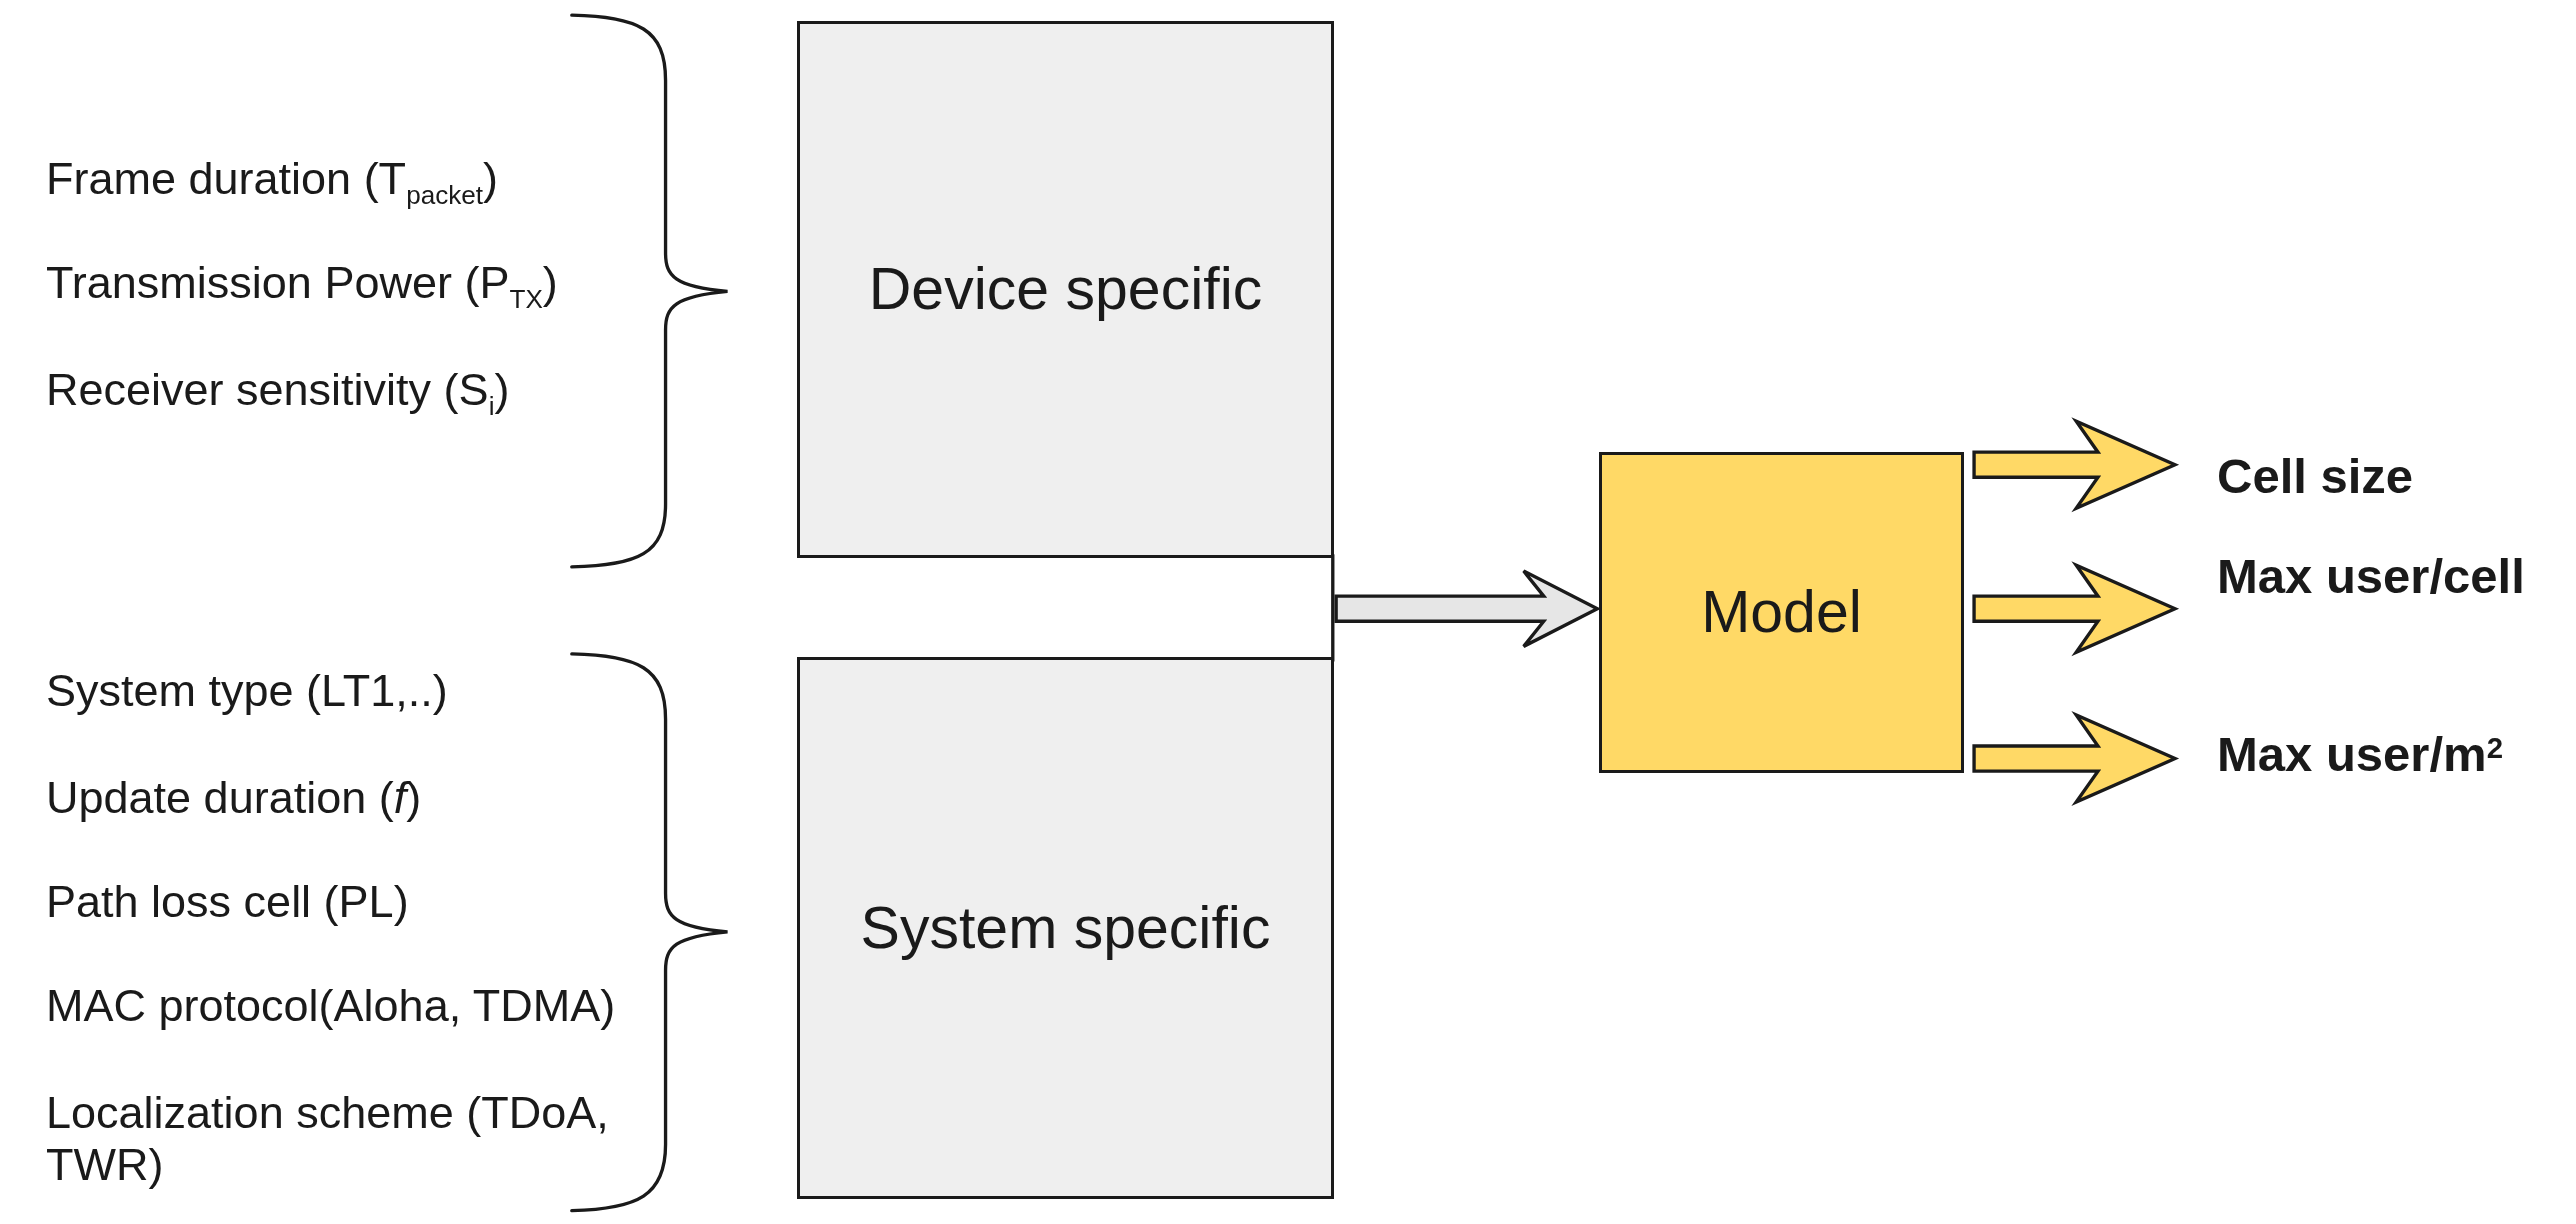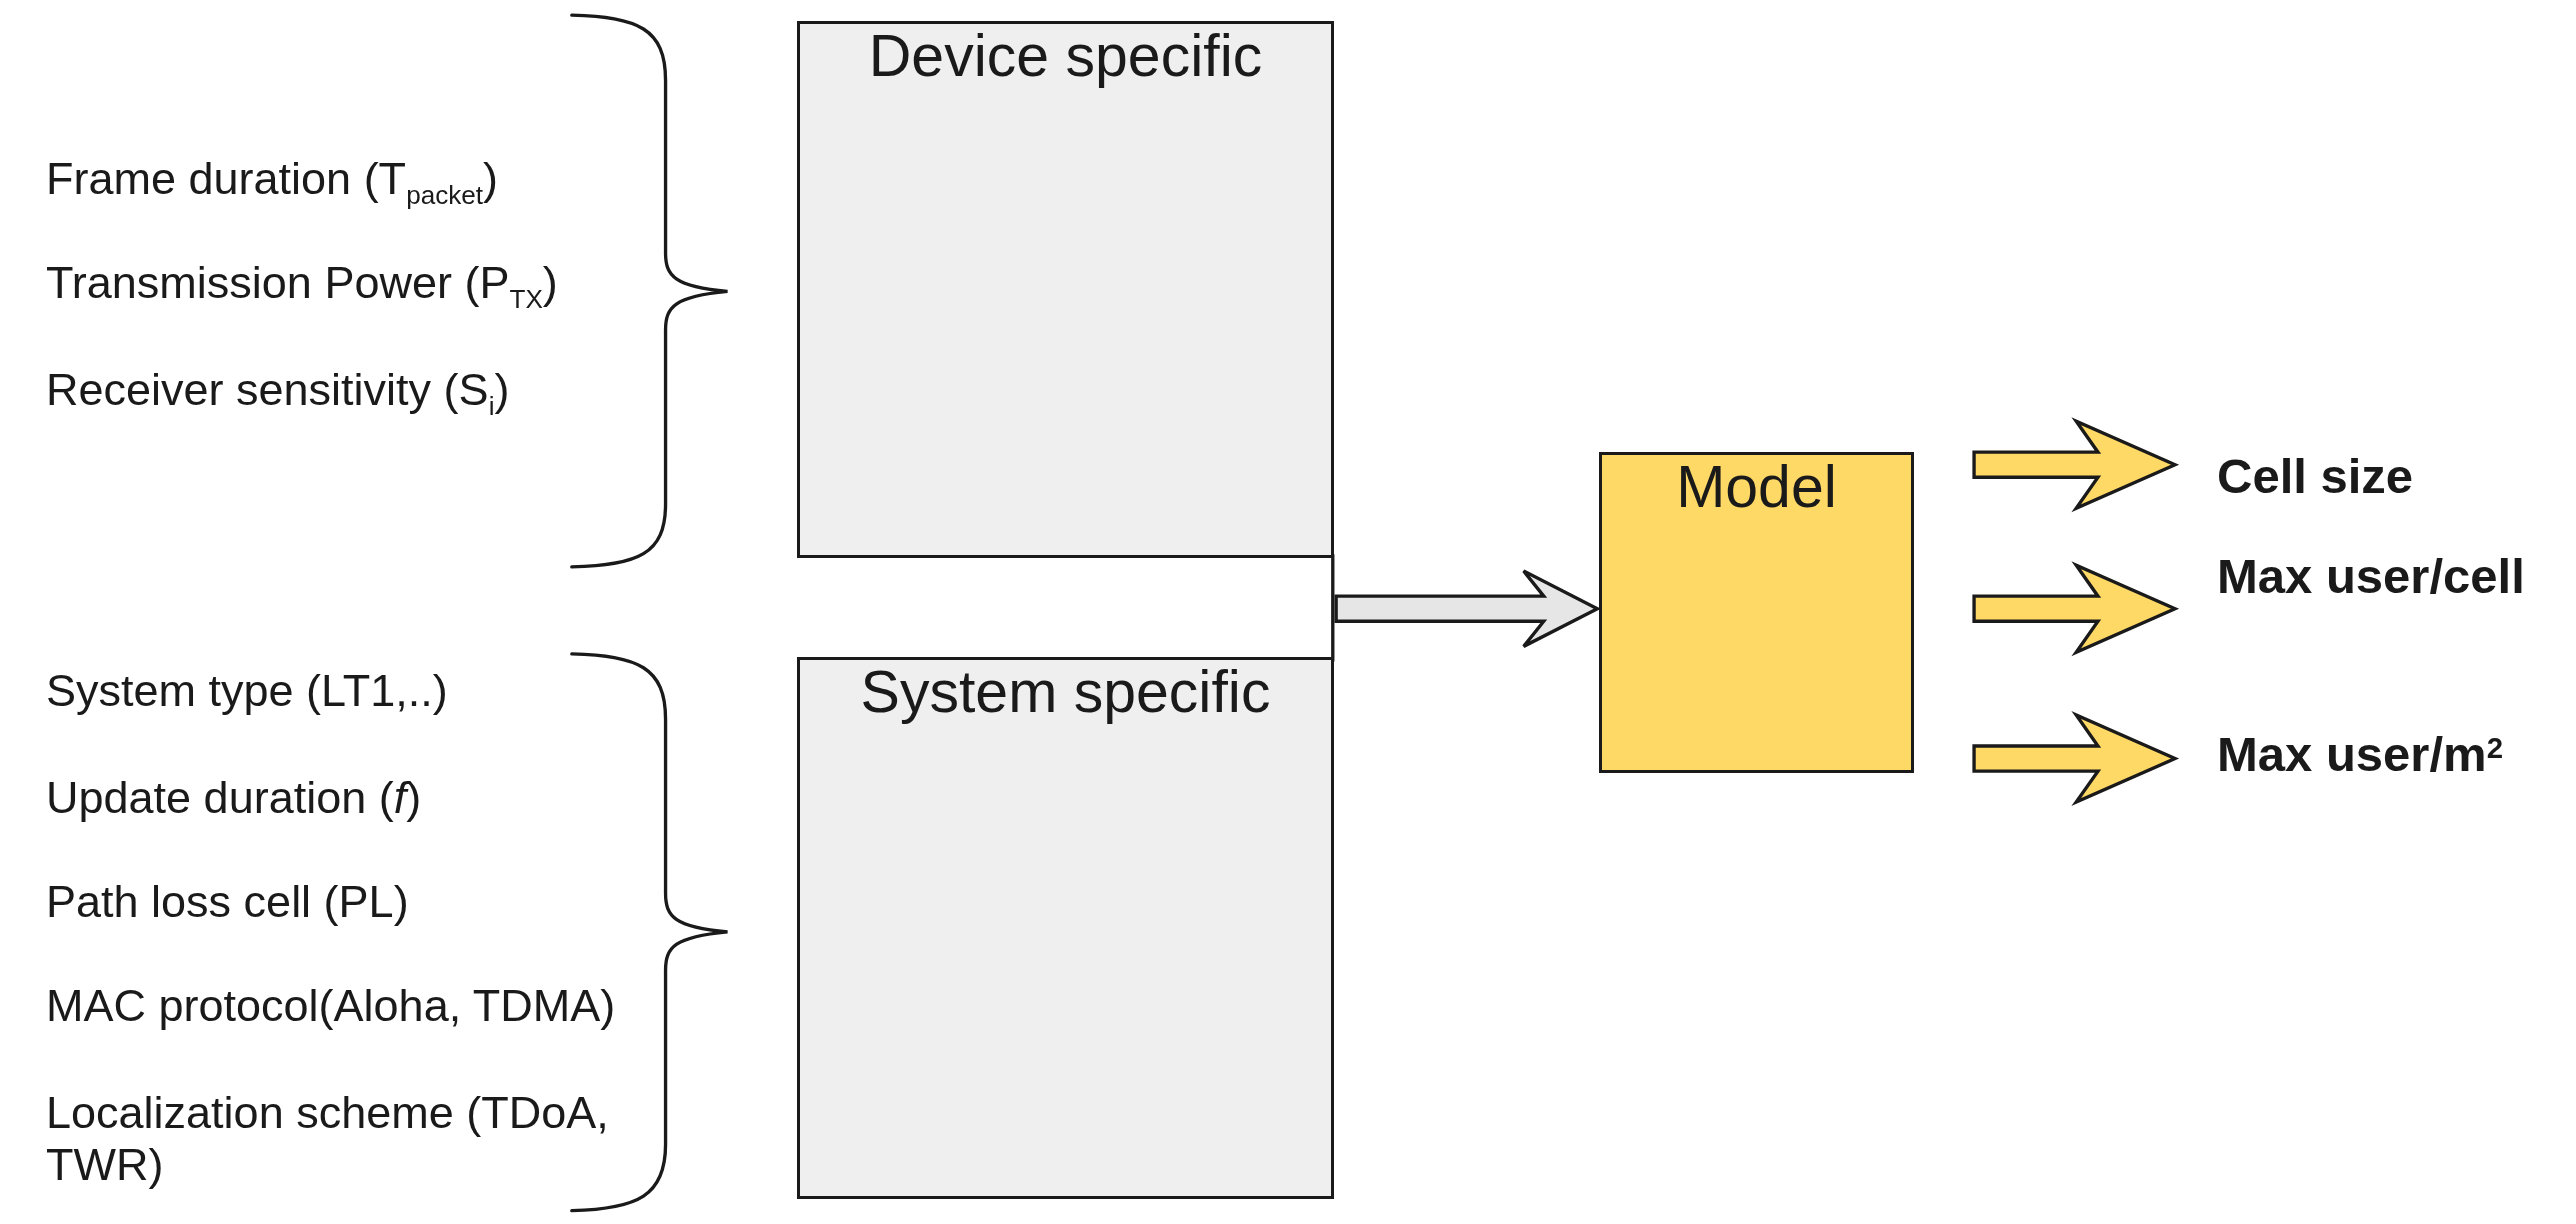--- a/index.html
+++ b/index.html
@@ -45,21 +45,21 @@
     stroke-linejoin: miter;
   }
   .connector {
     stroke: var(--outline);
     stroke-width: 4;
   }
   .diagram-box {
     position: absolute;
     border: 3.3px solid var(--outline);
     display: flex;
-    align-items: flex-start;
+    align-items: center;
     justify-content: center;
   }
   .box-gray  { background: var(--box-gray-fill); }
   .box-model { background: var(--model-yellow-fill); }
   .box-label {
     font-size: 59px;
     line-height: 1.1;
     color: var(--text);
     white-space: nowrap;
   }
@@ -133,21 +133,21 @@
     <span class="line2">TWR)</span>
   </div>
 
   <div class="diagram-box box-gray" style="left:797px; top:21px; width:537px; height:537px">
     <span class="box-label">Device specific</span>
   </div>
   <div class="diagram-box box-gray" style="left:797px; top:657px; width:537px; height:542px">
     <span class="box-label">System specific</span>
   </div>
 
-  <div class="diagram-box box-model" style="left:1599px; top:452px; width:315px; height:321px">
+  <div class="diagram-box box-model" style="left:1599px; top:452px; width:365px; height:321px">
     <span class="box-label">Model</span>
   </div>
 
   <div class="output-label" style="top:476px">
     <span>Cell size</span>
   </div>
   <div class="output-label" style="top:576px">
     <span>Max user/cell</span>
   </div>
   <div class="output-label" style="top:754px">

